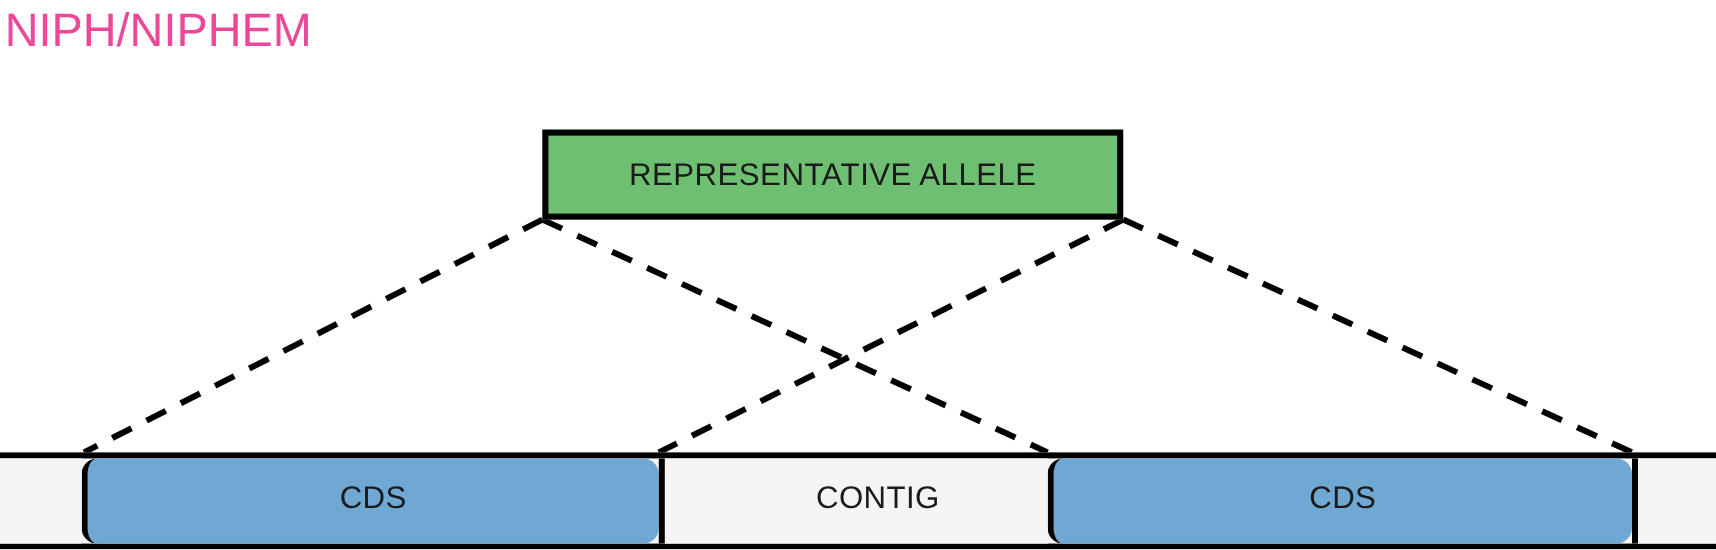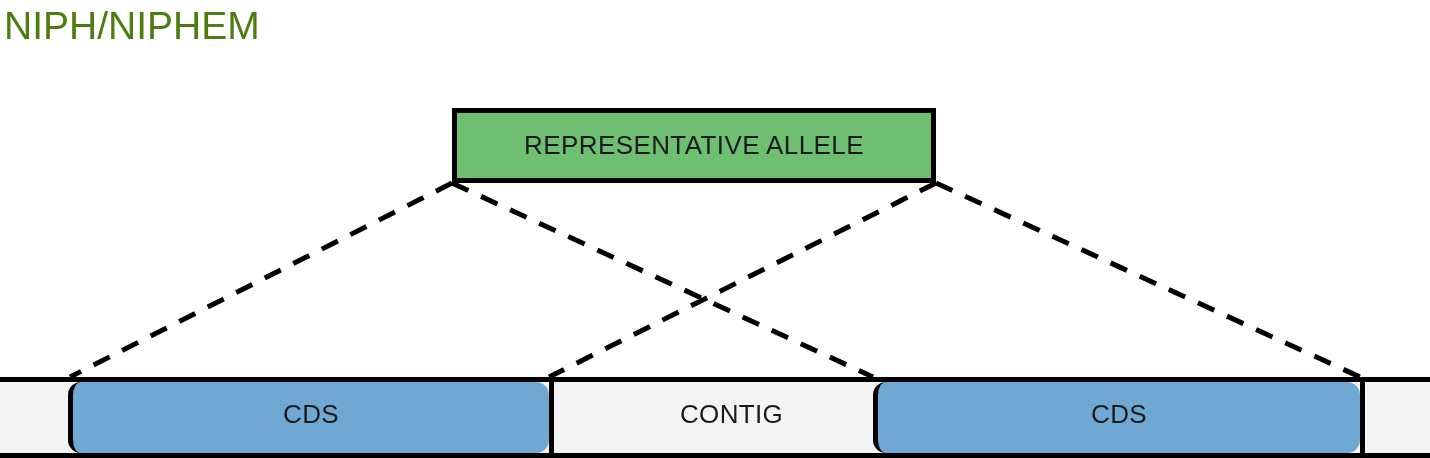--- a/index.html
+++ b/index.html
@@ -19,21 +19,21 @@
     background: #ffffff;
   }
 
   
   #diagram-title {
     position: absolute;
     left: 4px;
     top: 2px;
     font-size: 39px;
     line-height: 48px;
-    color: #4d7c0f;
+    color: #ec4899;
     letter-spacing: 0px;
     white-space: nowrap;
   }
 
   
   #connector-layer {
     position: absolute;
     left: 0;
     top: 0;
     width: 1430px;

